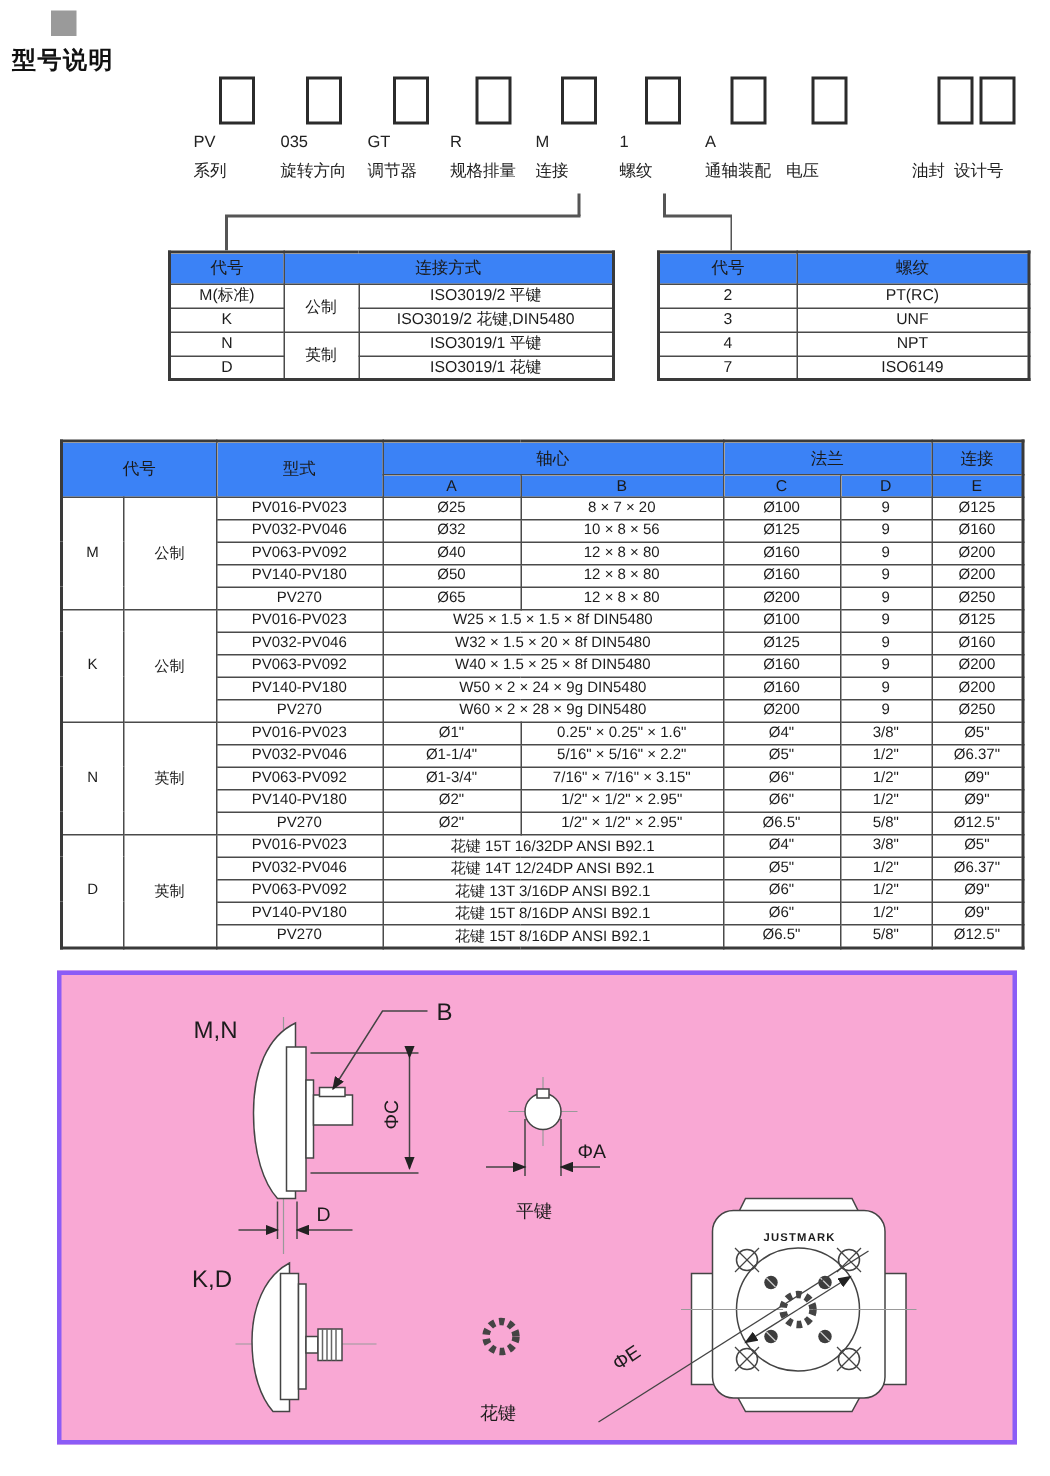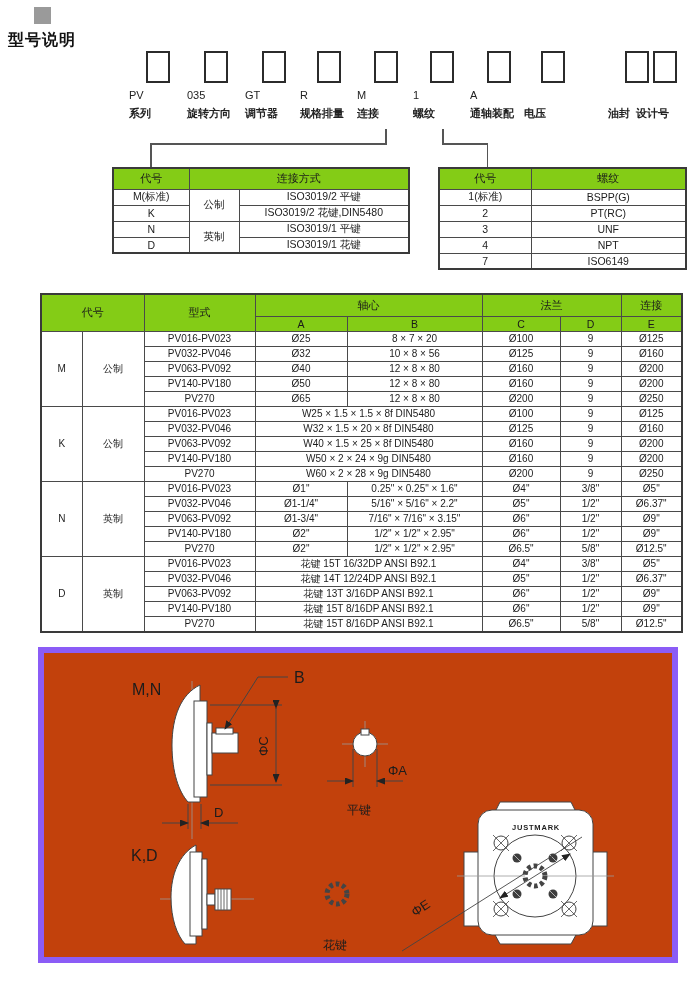--- a/index.html
+++ b/index.html
@@ -13,40 +13,40 @@
 
   
   .sec-title { left:8px; top:7px; display:flex; align-items:center; gap:6px;flex-direction:column; }
   .sec-bullet { width:17px; height:17px; background:#9a9a9a; }
   .sec-text { font-size:16px; font-weight:bold; color:#111; letter-spacing:1px; }
 
   
   .mc-group { top:51px; width:58px; }
   .mc-box { width:24px; height:32px; border:2px solid #2b2b2b; margin:0 auto; background:#fff; }
   .mc-code { margin-top:6px; height:14px; font-size:11px; color:#222; }
-  .mc-label { margin-top:3px; font-size:11px; color:#222; white-space:nowrap;font-weight:bold; }
+  .mc-label { margin-top:3px; font-size:11px; color:#222; white-space:nowrap; }
 
   
   .cline { background:#555; }
 
   
   table { border-collapse:collapse; table-layout:fixed; background:#fff; }
   .dtable { border:2px solid #3a3a3a; }
   .dtable th, .dtable td {
     border:1px solid #4a4a4a; text-align:center; vertical-align:middle;
     padding:0 2px; overflow:hidden; white-space:nowrap;
   }
-  .dtable th { background:#84cc16; font-weight:normal; font-size:11px; height:21px; color:#1a1a1a; }
+  .dtable th { background:#3b82f6; font-weight:normal; font-size:11px; height:21px; color:#1a1a1a; }
   .small-t td { font-size:10.5px; height:16px; }
   .main-t th.h1 { height:22px; }
   .main-t th.h2 { height:15px; font-size:10.5px; }
   .main-t td { font-size:10px; height:15px; }
 
   
-  .draw-box { left:38px; top:647px; width:640px; height:316px; border:6px solid #8b5cf6; background:#c2410c; }
+  .draw-box { left:38px; top:647px; width:640px; height:316px; border:3px solid #8b5cf6; background:#f9a8d4; }
   svg text { font-family:"Liberation Sans","DejaVu Sans",sans-serif; fill:#1c1c1c; }
 </style>
 </head>
 <body>
 
 <div class="abs sec-title">
   <span class="sec-bullet"></span>
   <span class="sec-text">型号说明</span>
 </div>
 
@@ -149,24 +149,20 @@
       <col style="width:92px">
       <col style="width:155px">
     </colgroup>
   <thead>
     <tr>
       <th>代号</th>
       <th>螺纹</th>
     </tr>
   </thead>
   <tbody>
-    <tr>
-        <td>1(标准)</td>
-        <td>BSPP(G)</td>
-      </tr>
     <tr>
         <td>2</td>
         <td>PT(RC)</td>
       </tr>
     <tr>
         <td>3</td>
         <td>UNF</td>
       </tr>
     <tr>
         <td>4</td>

